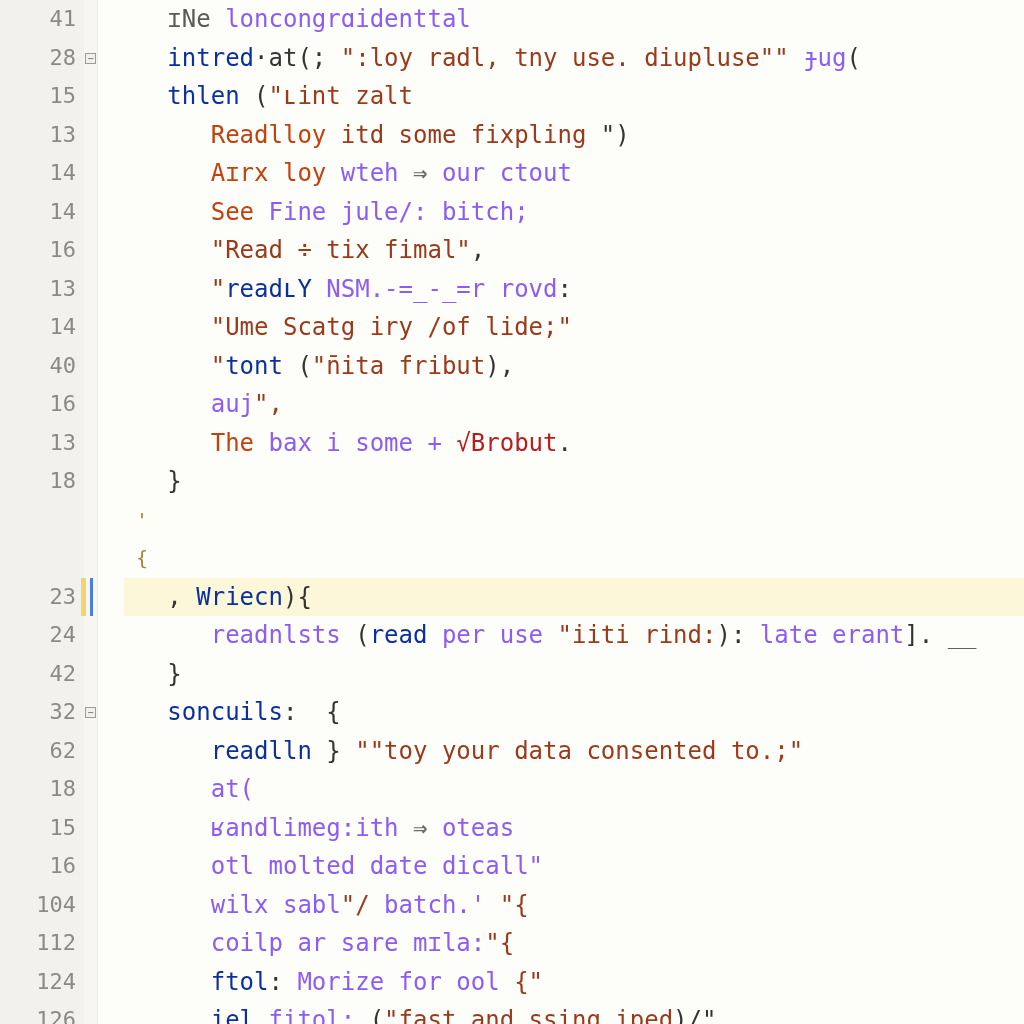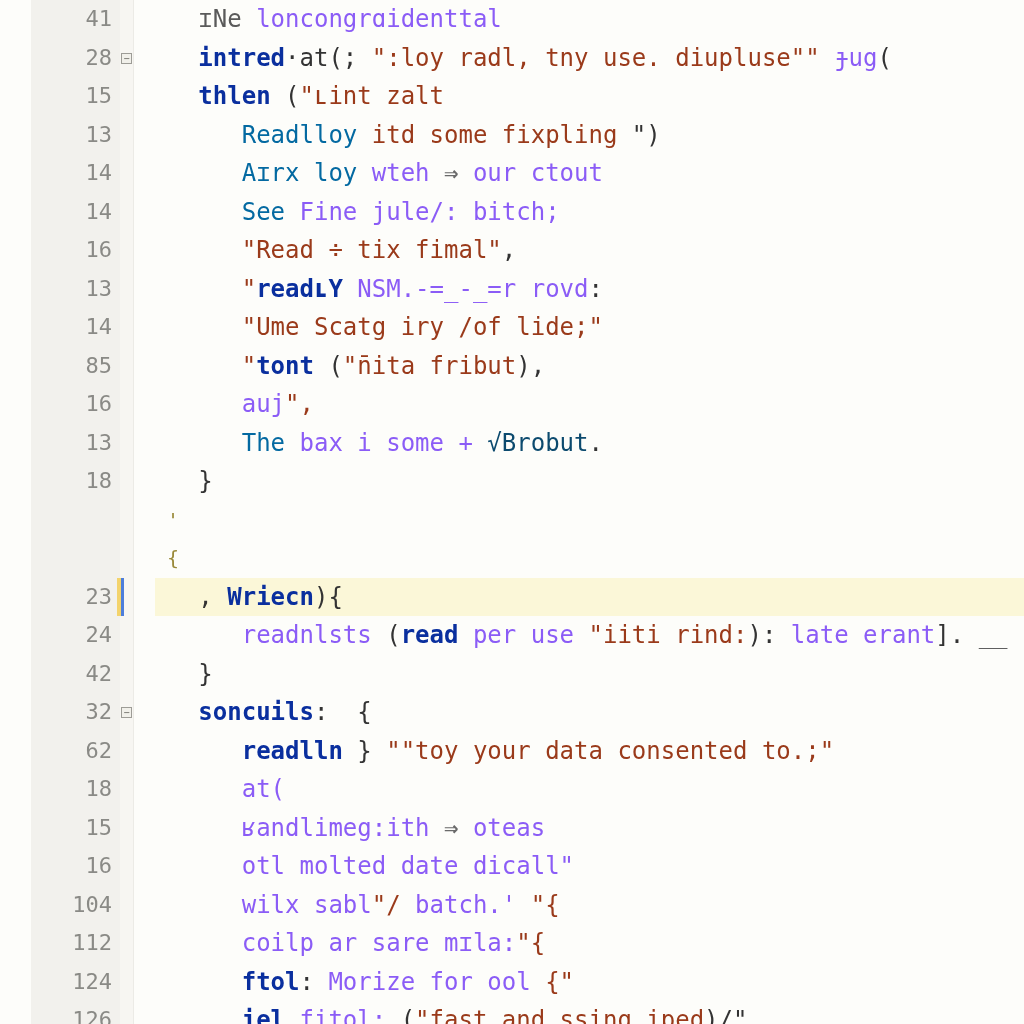--- a/index.html
+++ b/index.html
@@ -13,25 +13,24 @@
     display: flex;
     width: 100%; height: 100%;
   }
   .gutter {
     background: #f2f1ed;
     color: #8a8a86;
     width: 90px;
     padding-top: 0px;
     text-align: right;
     user-select: none;
-    border-right: 1px solid #a3a3a3;
+    border-right: 6px solid #a3a3a3;
     line-height: 38.5px;
     font-size: 22px;
     position: relative;
-    margin-left: 31px;
   }
   .gutter .ln {
     padding-right: 8px;
     height: 38.5px;
     display: flex;
     align-items: center;
     justify-content: flex-end;
     position: relative;
   }
   .fold-strip {
@@ -59,28 +58,28 @@
     white-space: pre;
     position: relative;
     color: #2a2a2a;
   }
   .code .row {
     height: 38.5px;
     display: flex;
     align-items: center;
   }
   .row.hl { background: #fbf7d8; }
-  .kw  { color: #0a2f9e; font-weight: 700; }
+  .kw  { color: #0a2f9e; font-weight: 400; }
   .id  { color: #8b5cf6; }
-  .id2 { color: #0c4a6e; }
+  .id2 { color: #b91c1c; }
   .op  { color: #5a5a5a; }
   .arrow { color: #6a6a6a; font-weight: 700; }
   .str { color: #9a3a1a; }
   .pun { color: #333; }
-  .cap { color: #0369a1; }
+  .cap { color: #c2410c; }
   .curs-bar {
     position: absolute;
     left: 0; width: 3px; background: #4d7edb;
   }
   .change-bar {
     position: absolute;
     right: -2px; width: 5px; background: #f3d36c;
   }
   .small-brace {
     color: #9a8a3a; font-size: 20px;
@@ -95,21 +94,21 @@
   <div class="ln">41</div>
       <div class="fold-mark" style="top: 52.5px;">−</div>
       <div class="ln">28</div>
       <div class="ln">15</div>
       <div class="ln">13</div>
       <div class="ln">14</div>
       <div class="ln">14</div>
       <div class="ln">16</div>
       <div class="ln">13</div>
       <div class="ln">14</div>
-      <div class="ln">85</div>
+      <div class="ln">40</div>
       <div class="ln">16</div>
       <div class="ln">13</div>
       <div class="ln">18</div>
       <div class="ln"></div>
       <div class="ln"></div>
       <div class="change-bar" style="top: 577.5px; height: 38.5px;"></div>
       <div class="ln">23</div>
       <div class="ln">24</div>
       <div class="ln">42</div>
       <div class="fold-mark" style="top: 707px;">−</div>

